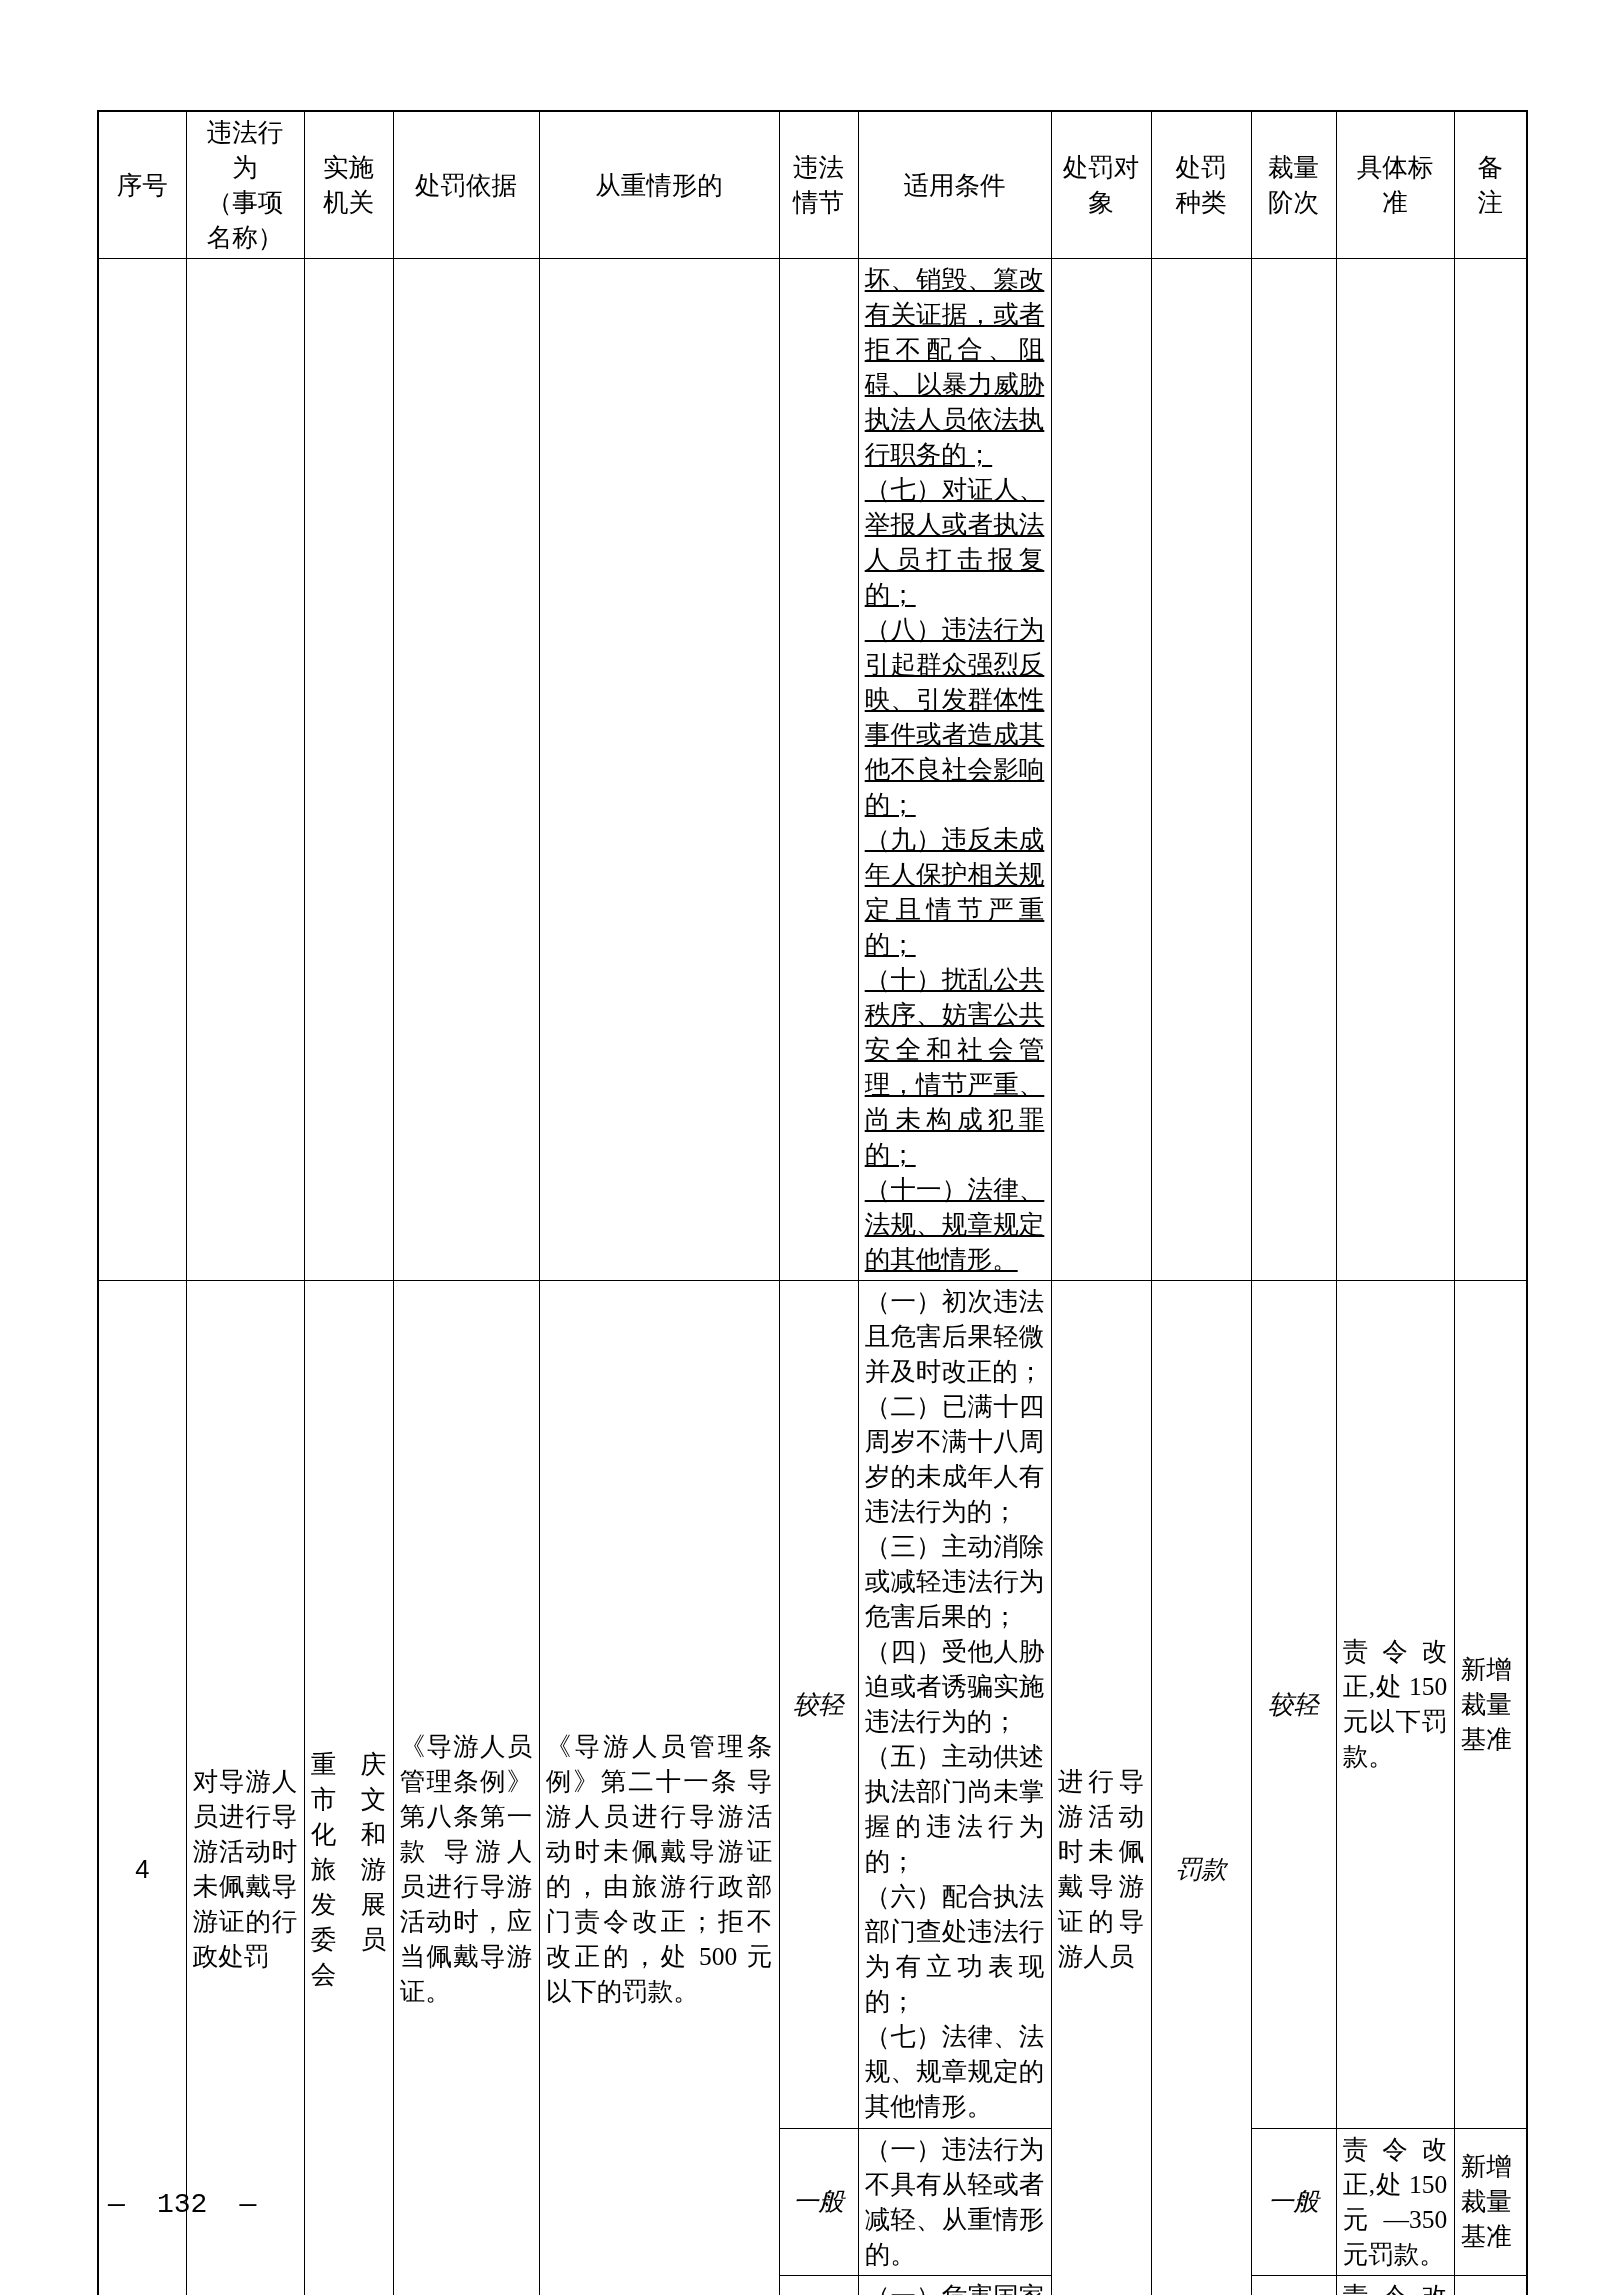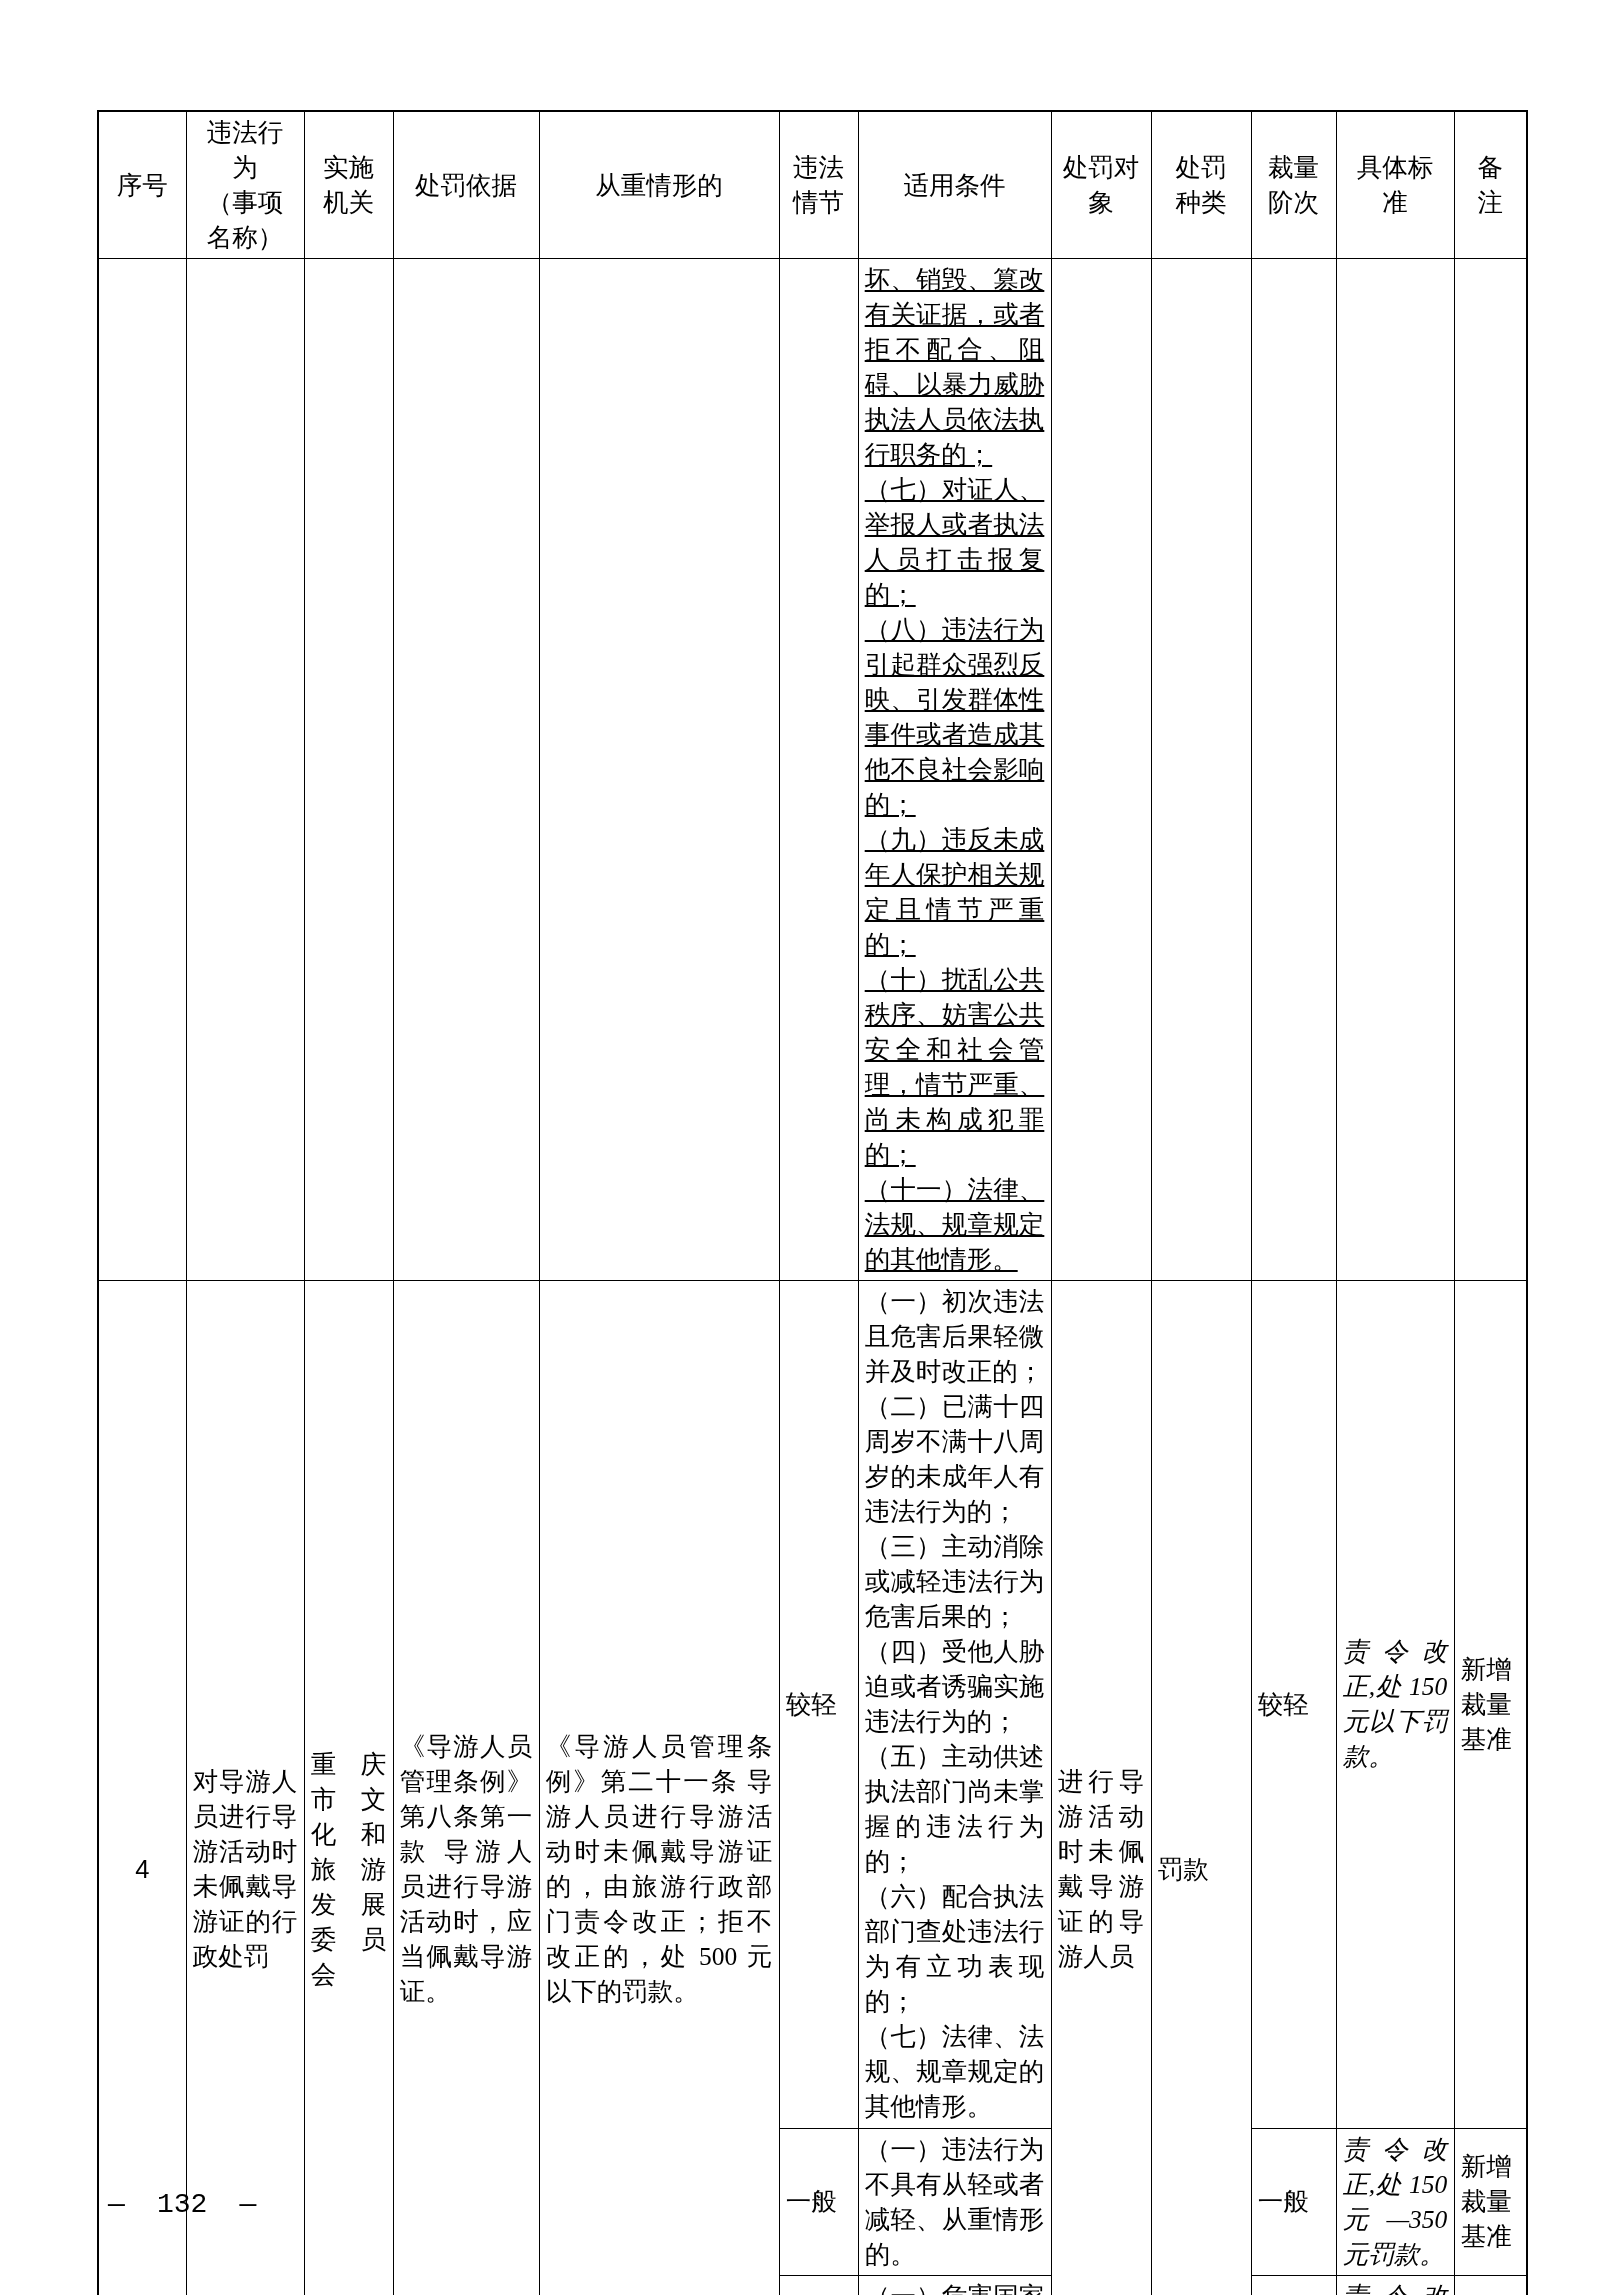--- a/index.html
+++ b/index.html
@@ -32,29 +32,29 @@
   th.hd{text-align:center;white-space:pre-line;line-height:36px;}
   td.cond{
     text-align:justify;text-justify:inter-character;
     vertical-align:top;line-height:30px;white-space:pre-line;
     padding:4.6px 3.1px 4.6px 7.7px;
   }
   td.longtext{
     text-align:justify;text-justify:inter-character;
     white-space:pre-line;line-height:35px;padding:3.1px 3.1px 3.1px 6.2px;
   }
-  td.ctr{}
+  td.ctr{text-align:center;font-style:italic;}
   td.seq{
     text-align:center;
     font-family:"Liberation Sans","DejaVu Sans",sans-serif;
     font-size:28px;
   }
   td.std{
     text-align:justify;text-justify:inter-character;
-    white-space:pre-line;line-height:35px;padding:3.1px 3.1px 3.1px 7.7px;font-style:italic;
+    white-space:pre-line;line-height:35px;padding:3.1px 3.1px 3.1px 7.7px;
   }
   td.remark{text-align:left;line-height:36px;padding:3.1px 7.7px;}
   .pageno{
     position:absolute;left:108px;top:2189px;
     font-size:28px;line-height:31px;word-spacing:15.4px;
     font-family:Liberation Mono, monospace;
   }
 </style>
 </head>
 <body>

